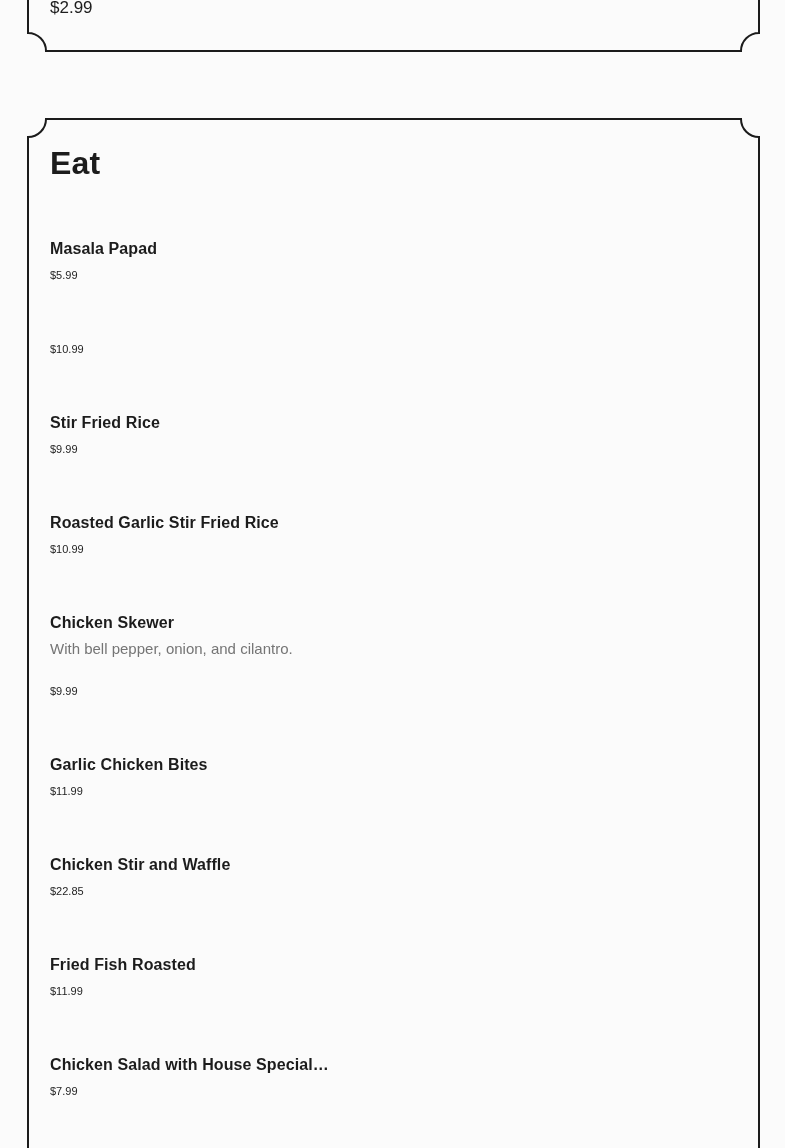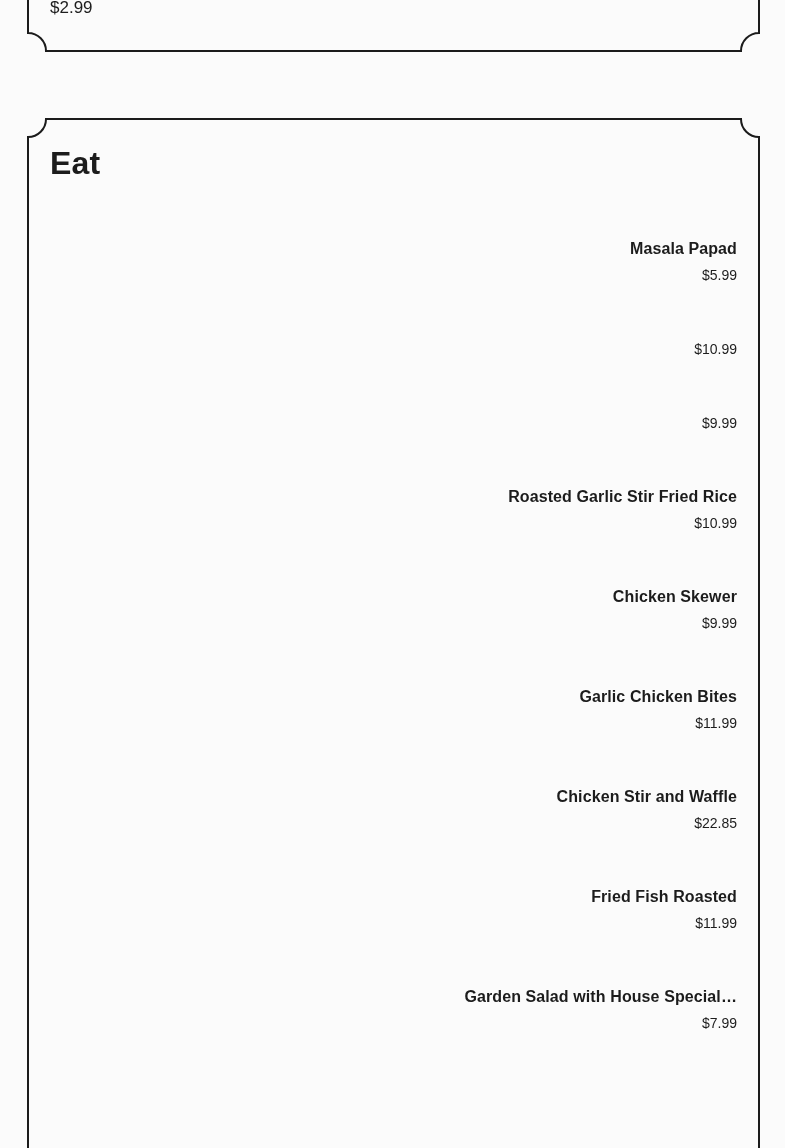--- a/index.html
+++ b/index.html
@@ -49,38 +49,37 @@
   .section-title {
     margin: 0 0 57px 0;
     font-size: 32px;
     font-weight: 700;
     line-height: 32px;
     color: #1c1c1c;
     letter-spacing: 0.2px;
   }
   .menu-item {
     margin-bottom: 48px;
-    text-align: right;
   }
   .item-name {
     font-size: 16px;
     font-weight: 700;
     line-height: 26px;
     color: #1c1c1c;
     letter-spacing: 0.1px;
   }
   .item-desc {
     font-size: 15px;
     font-weight: 400;
     line-height: 26px;
     color: #757575;
     margin-bottom: 16px;
   }
   .item-price {
-    font-size: 14px;
+    font-size: 11px;
     font-weight: 400;
     line-height: 26px;
     color: #1d1d1d;
   }
 </style>
 </head>
 <body>
 
 <div class="page">
 
@@ -103,32 +102,34 @@
 
     <div class="item-price">$5.99</div>
   </div>
 
   <div class="menu-item">
 
     <div class="item-price">$10.99</div>
   </div>
 
   <div class="menu-item">
+    <div class="item-name">Stir Fried Rice</div>
 
     <div class="item-price">$9.99</div>
   </div>
 
   <div class="menu-item">
     <div class="item-name">Roasted Garlic Stir Fried Rice</div>
 
     <div class="item-price">$10.99</div>
   </div>
 
   <div class="menu-item">
     <div class="item-name">Chicken Skewer</div>
+    <div class="item-desc">With bell pepper, onion, and cilantro.</div>
     <div class="item-price">$9.99</div>
   </div>
 
   <div class="menu-item">
     <div class="item-name">Garlic Chicken Bites</div>
 
     <div class="item-price">$11.99</div>
   </div>
 
   <div class="menu-item">
@@ -137,21 +138,21 @@
     <div class="item-price">$22.85</div>
   </div>
 
   <div class="menu-item">
     <div class="item-name">Fried Fish Roasted</div>
 
     <div class="item-price">$11.99</div>
   </div>
 
   <div class="menu-item">
-    <div class="item-name">Garden Salad with House Special…</div>
+    <div class="item-name">Chicken Salad with House Special…</div>
 
     <div class="item-price">$7.99</div>
   </div>
 </div>
     </div>
   </section>
 
 </div>
 
 </body></html>

